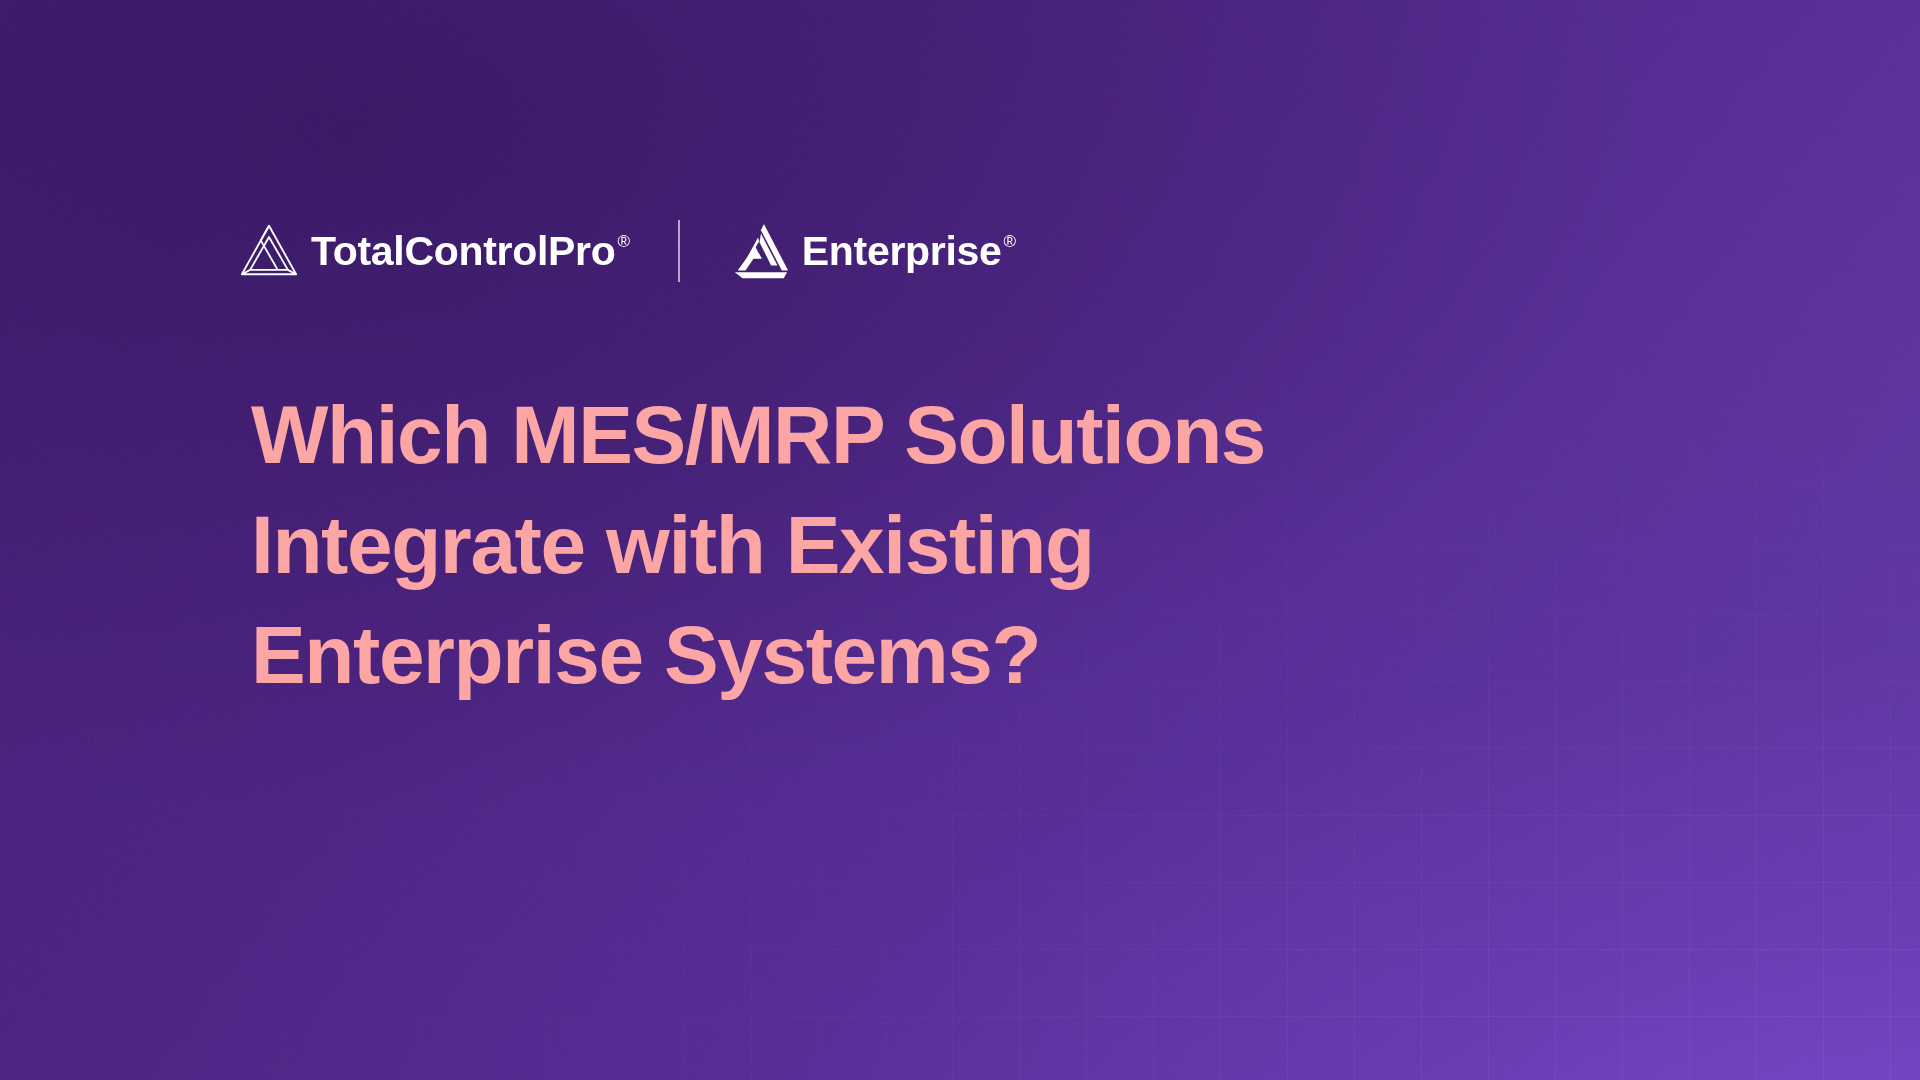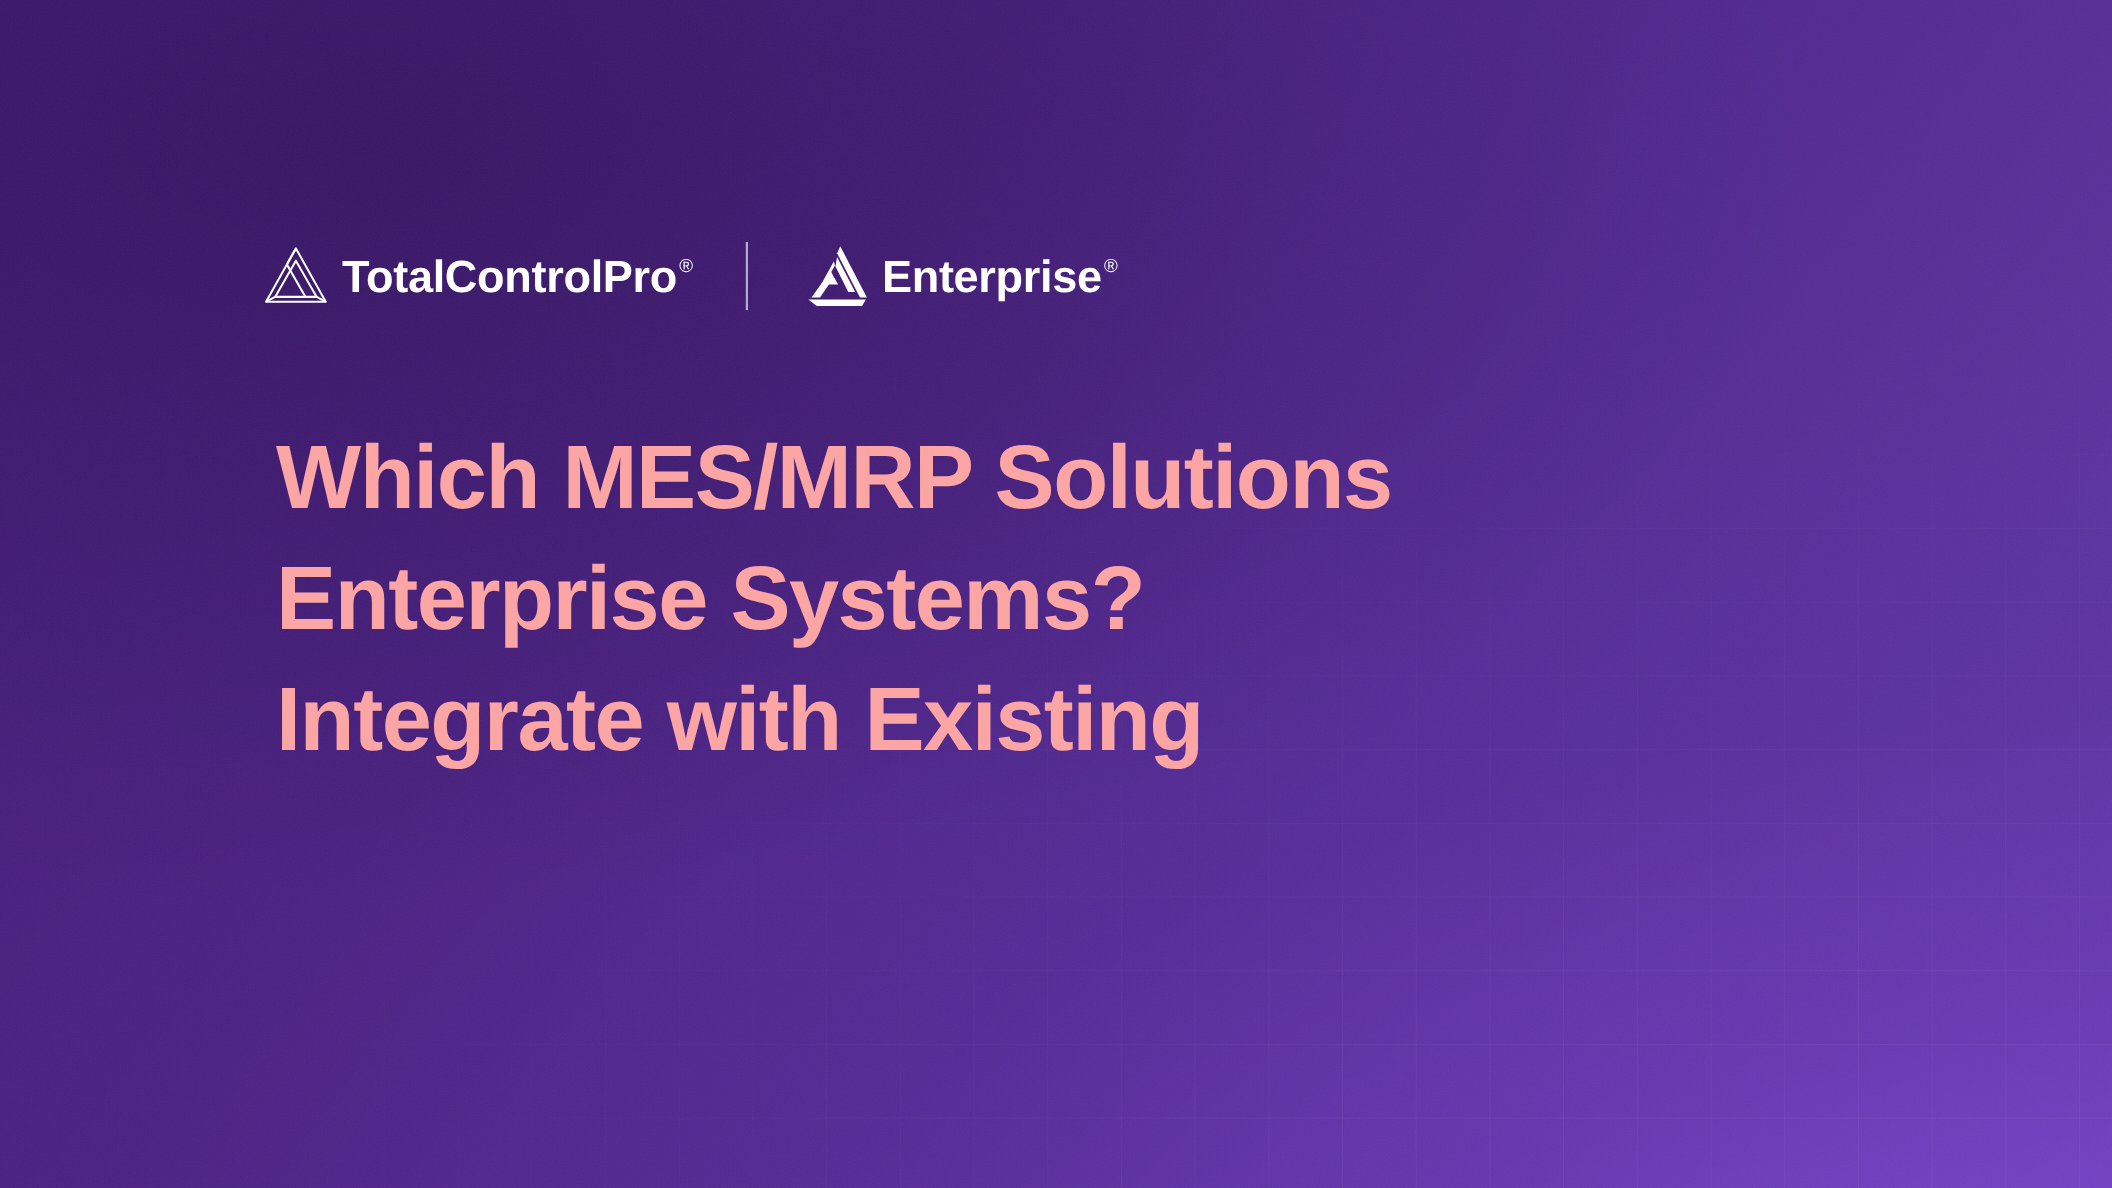--- a/index.html
+++ b/index.html
@@ -200,18 +200,18 @@
         <div class="logo-wordmark">
           <span class="wm-bold">Enterprise</span>
             <span class="wm-reg">®</span>
         </div>
       </div>
 
     </div>
 
     <h1 class="headline">
       <span class="hl-line">Which MES/MRP Solutions</span>
+      <span class="hl-line">Integrate with Existing</span>
       <span class="hl-line">Enterprise Systems?</span>
-      <span class="hl-line">Integrate with Existing</span>
     </h1>
 
   </div>
 </div>
 
 </body></html>

